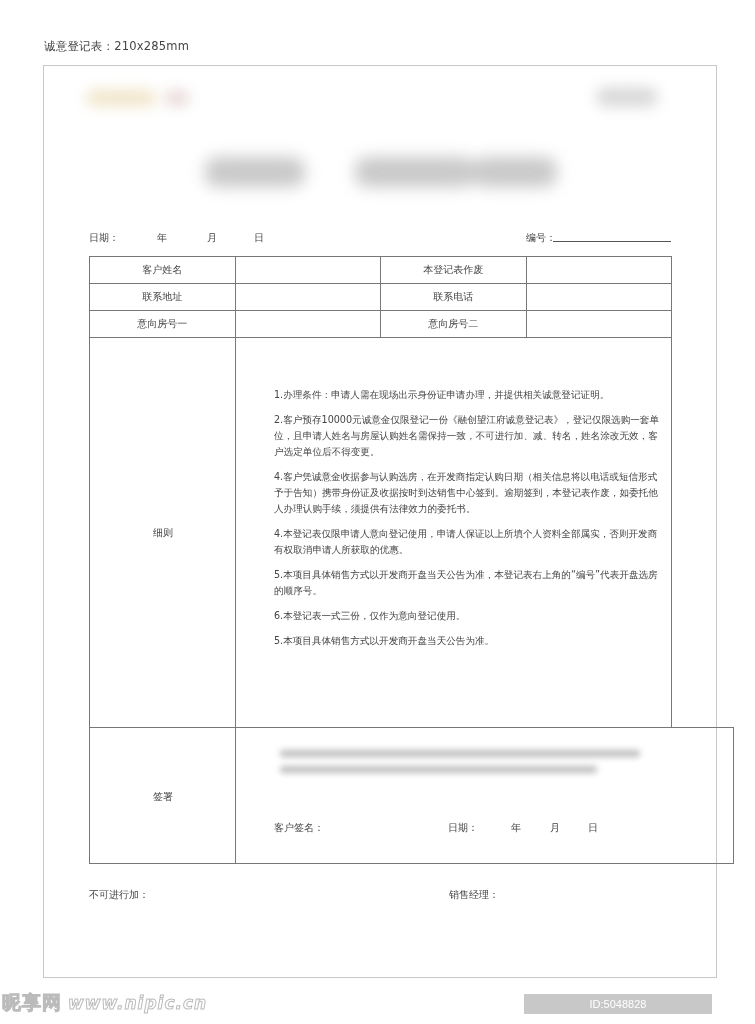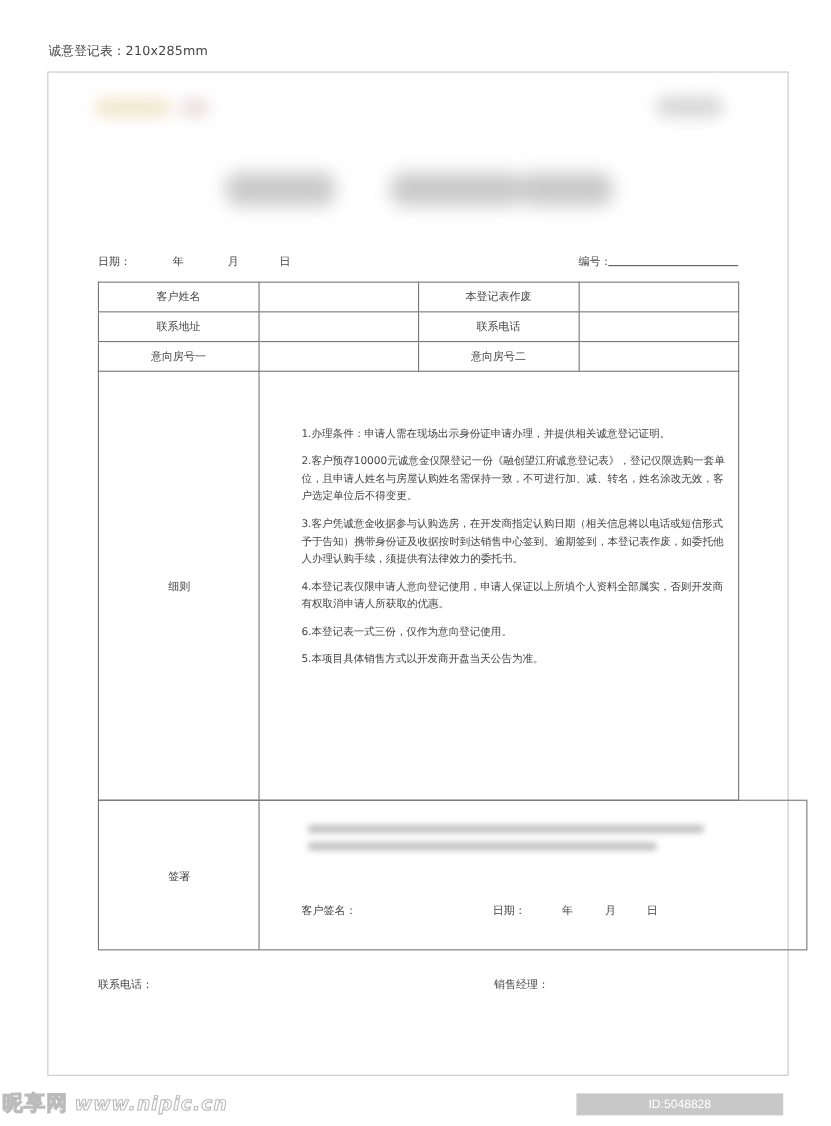--- a/index.html
+++ b/index.html
@@ -96,22 +96,23 @@
   </tr>
 </tbody>
   </table>
 
 <div class="rules-block">
   <div class="rules-label-cell"></div>
   <div class="rules-label">细则</div>
   <div class="rules-text">
     <p>1.办理条件：申请人需在现场出示身份证申请办理，并提供相关诚意登记证明。</p>
     <p>2.客户预存10000元诚意金仅限登记一份《融创望江府诚意登记表》，登记仅限选购一套单位，且申请人姓名与房屋认购姓名需保持一致，不可进行加、减、转名，姓名涂改无效，客户选定单位后不得变更。</p>
-    <p>3.客户凭诚意金收据参与认购选房，在开发商指定认购日期（相关信息将以电话或短信形式予于告知）携带身份证及收据按时到达销售中心签到。逾期签到，本登记表作废，如委托他人办理认购手续，须提供有法律效力的委托书。</p>
+    <p>4.客户凭诚意金收据参与认购选房，在开发商指定认购日期（相关信息将以电话或短信形式予于告知）携带身份证及收据按时到达销售中心签到。逾期签到，本登记表作废，如委托他人办理认购手续，须提供有法律效力的委托书。</p>
     <p>4.本登记表仅限申请人意向登记使用，申请人保证以上所填个人资料全部属实，否则开发商有权取消申请人所获取的优惠。</p>
+    <p>5.本项目具体销售方式以开发商开盘当天公告为准，本登记表右上角的“编号”代表开盘选房的顺序号。</p>
     <p>6.本登记表一式三份，仅作为意向登记使用。</p>
     <p>5.本项目具体销售方式以开发商开盘当天公告为准。</p>
   </div>
 </div>
 
 <div class="sign-block">
   <div class="sign-label-cell"></div>
   <div class="sign-label">签署</div>
   <div class="sign-blur">
       <div></div>
@@ -119,19 +120,19 @@
     </div>
   <div class="sign-row" style="left:184px;">
     <span>客户签名：</span>
   </div>
   <div class="sign-row" style="left:358px;">日期：</div>
   <div class="sign-row" style="left:421px;">年</div>
   <div class="sign-row" style="left:460px;">月</div>
   <div class="sign-row" style="left:498px;">日</div>
 </div>
 
-<div class="footer-sign" style="left:89px;">联系电话：</div>
+<div class="footer-sign" style="left:89px;">不可进行加：</div>
 <div class="footer-sign" style="left:449px;">销售经理：</div>
 
 <div class="wm-left">
   <span>昵享网</span><span class="url">www.nipic.cn</span>
 </div>
 <div class="wm-right">ID:5048828 NO:20210422101346987121</div>
 
 </body></html>

